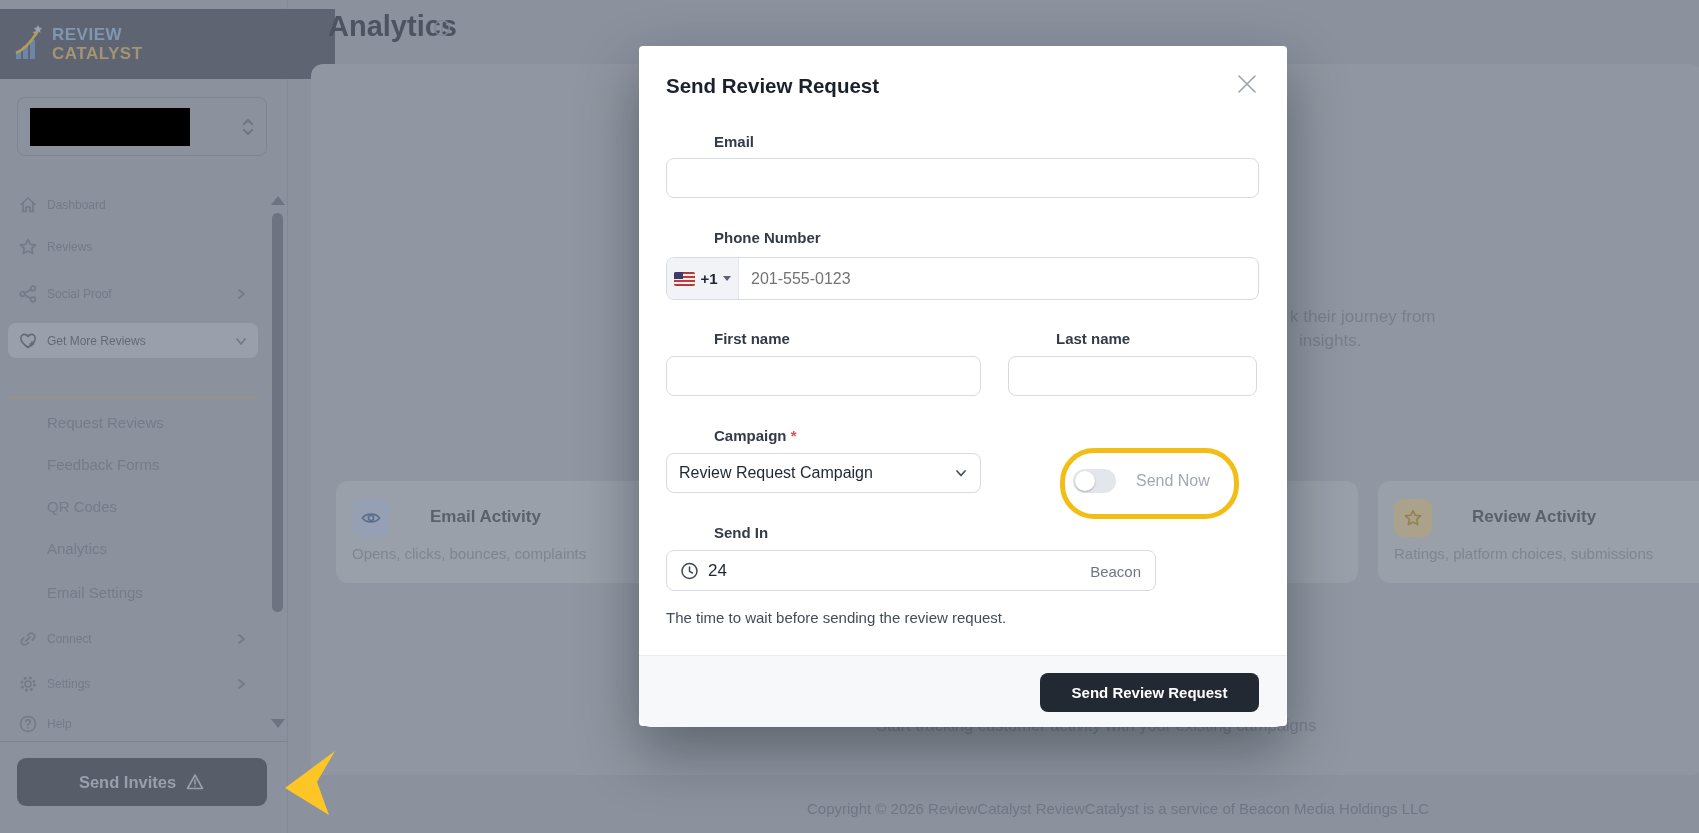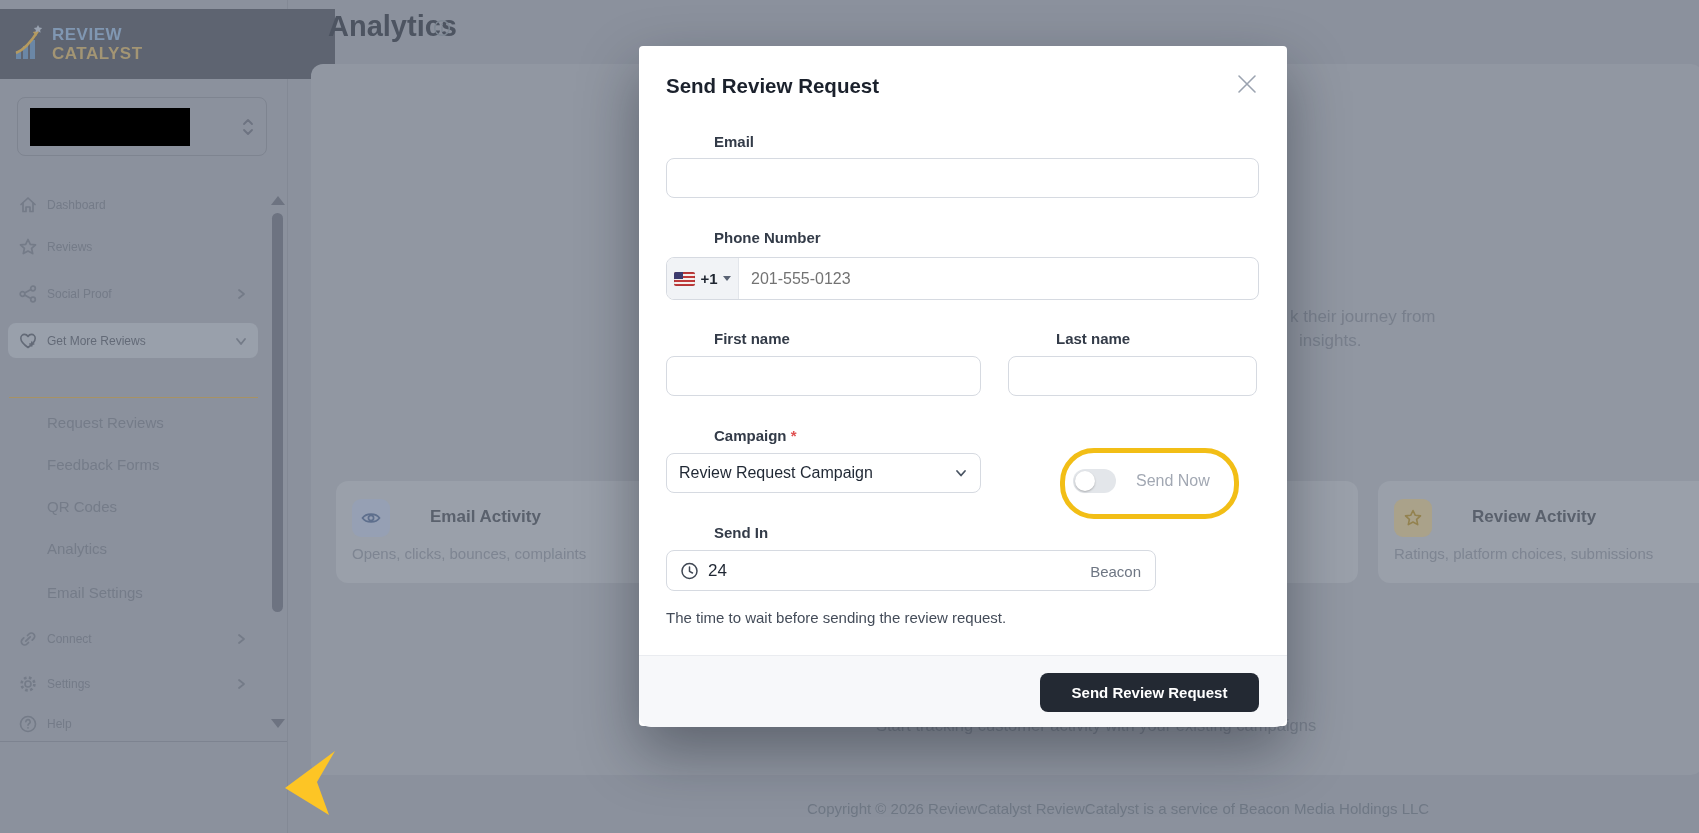--- a/index.html
+++ b/index.html
@@ -227,20 +227,30 @@
       </span>
       <span class="lbl">Help</span>
     </div>
 
     <div class="sb-up"></div>
     <div class="sb-thumb"></div>
     <div class="sb-down"></div>
 
     <div class="side-divider"></div>
 
+    <div class="send-invites-btn">
+      <span>Send Invites</span>
+      <span>
+        <svg width="20" height="20" viewBox="0 0 20 20" fill="none" stroke="currentColor" stroke-width="1.6" stroke-linecap="round" stroke-linejoin="round">
+          <path d="M10 3 L17.5 16.5 H2.5 Z"></path>
+            <path d="M10 8 V12"></path>
+            <circle cx="10" cy="14.3" r=".8" fill="currentColor" stroke="none"></circle>
+        </svg>
+      </span>
+    </div>
   </div>
 
   <div>
     <div class="page-title">Analytics</div>
     <span class="info-ic">
       <svg width="18" height="18" viewBox="0 0 18 18" fill="none" stroke="currentColor" stroke-width="1.4">
         <circle cx="9" cy="9" r="7.3"></circle>
           <path d="M9 8 V12.5" stroke-linecap="round"></path>
           <circle cx="9" cy="5.4" r=".9" fill="currentColor" stroke="none"></circle>
       </svg>

